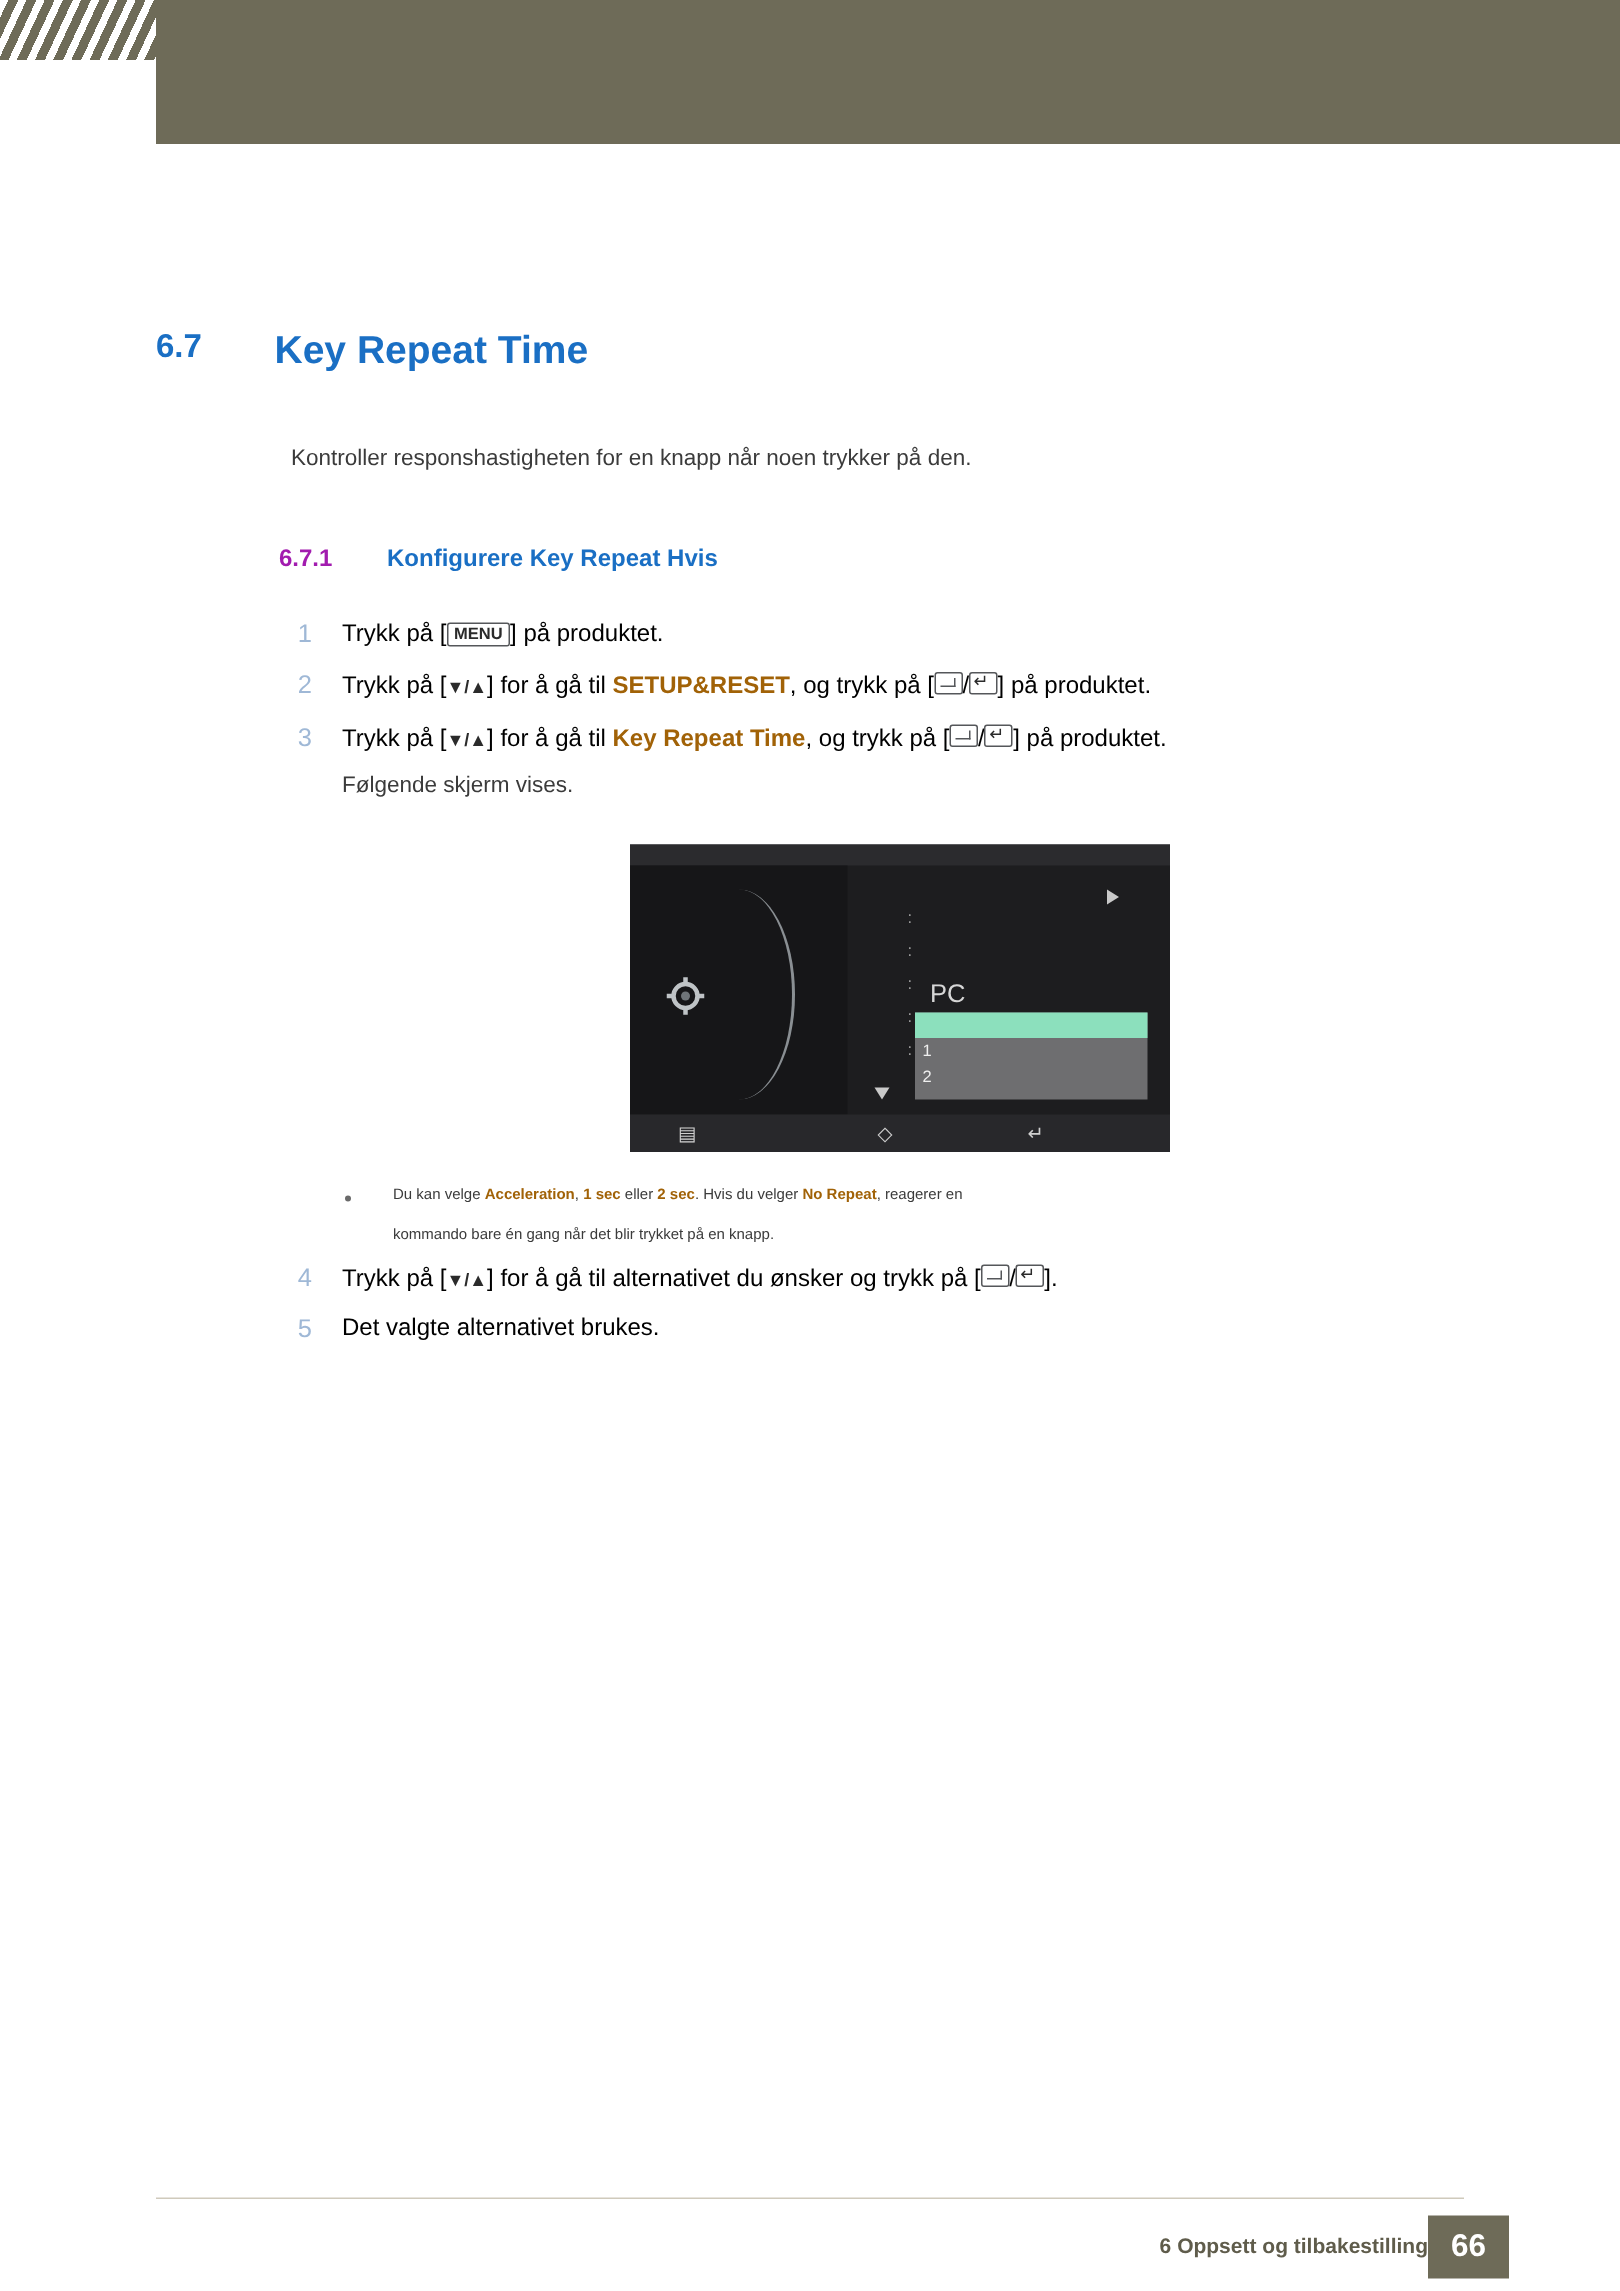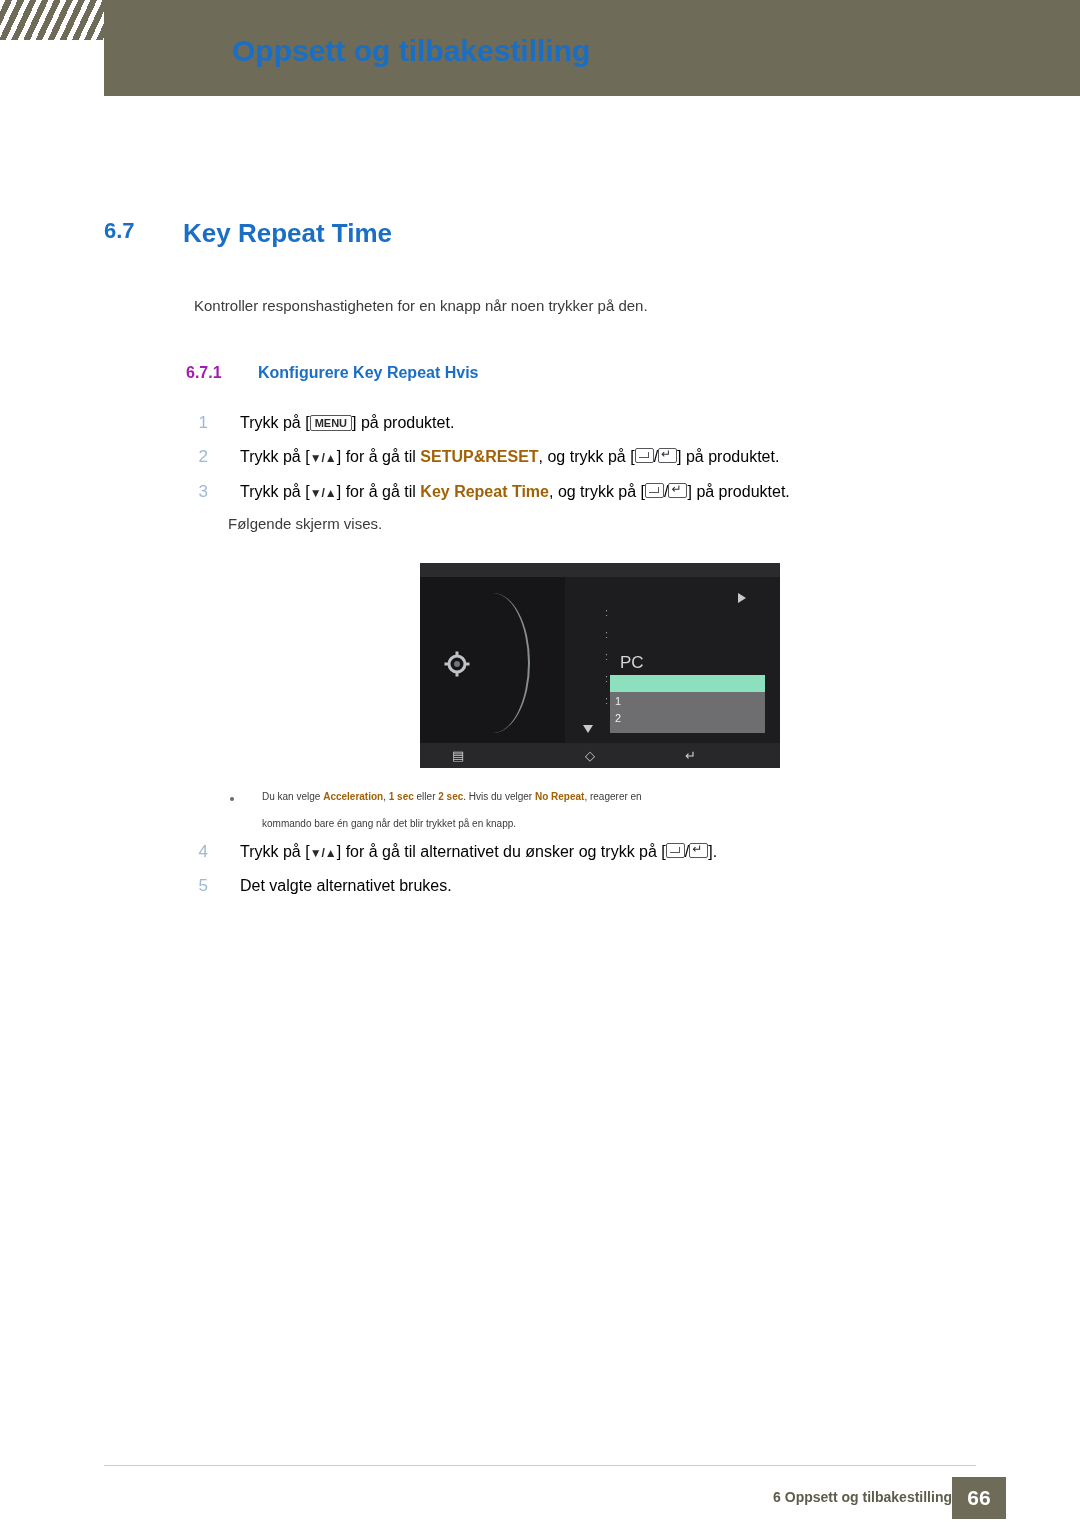--- a/index.html
+++ b/index.html
@@ -103,21 +103,20 @@
     width: 22px;
     text-align: right;
     font-size: 17px;
     color: #9fb8d6;
     left: 186px;
   }
   .step-text {
     position: absolute;
     left: 228px;
     right: 100px;
-    margin-left: 12px;
   }
   .sub-line {
     position: absolute;
     left: 228px;
     font-size: 15px;
     color: #3b3b3b;
   }
 
   .key {
     display: inline-block;
@@ -310,21 +309,20 @@
     justify-content: center;
   }
 </style>
 </head>
 <body>
 
 <div class="header">
   <div class="header-bar"></div>
   <div class="header-hatch"></div>
   <div class="header-hatch-fill"></div>
-  <div class="header-title">Oppsett og tilbakestilling</div>
 </div>
 
 <div class="sec-num">6.7</div>
 <div class="sec-title">Key Repeat Time</div>
 
 <div class="intro">Kontroller responshastigheten for en knapp når noen trykker på den.</div>
 
 <div class="subsec-num">6.7.1</div>
 <div class="subsec-title">Konfigurere Key Repeat Hvis</div>
 

